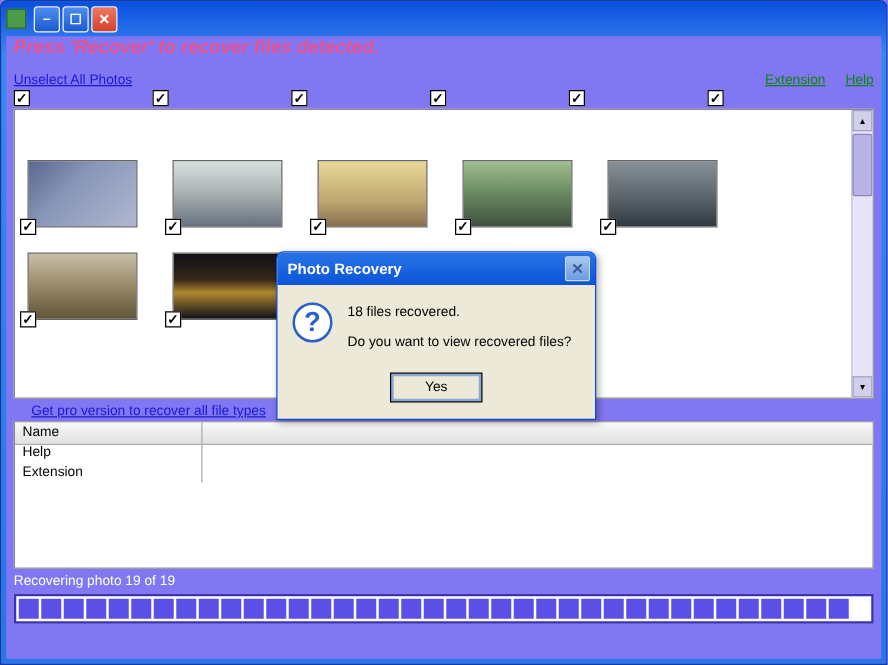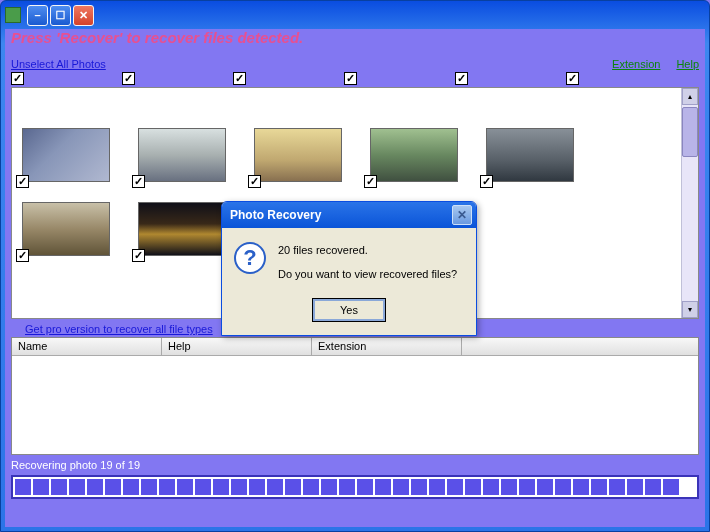--- a/index.html
+++ b/index.html
@@ -119,20 +119,21 @@
   margin: 0 6px;
   background:#fff;
   border:1px solid #888;
   height:118px;
 }
 .grid-head {
   display:flex;
   background: linear-gradient(to bottom,#f8f8f8,#e0e0e0);
   border-bottom:1px solid #aaa;
   height:18px;
+  flex-direction:column;
 }
 .grid-col {
   border-right:1px solid #aaa;
   padding:2px 6px;
   font-size:11px;
 }
 .status {
   padding:4px 6px;
   color:#fff;
   font-size:11px;
@@ -338,21 +339,21 @@
   </div>
 
   <div class="dialog">
     <div class="dlg-title">
       <span>Photo Recovery</span>
       <div class="dlg-close">✕</div>
     </div>
     <div class="dlg-body">
       <div class="q-icon">?</div>
       <div class="dlg-text">
-        <div>20 files recovered.</div>
+        <div>18 files recovered.</div>
         <div style="height:6px"></div>
         <div>Do you want to view recovered files?</div>
       </div>
     </div>
     <div class="dlg-btns">
       <div class="dlg-btn default">
           <span class="u">Yes</span>
         </div>
     </div>
   </div>

